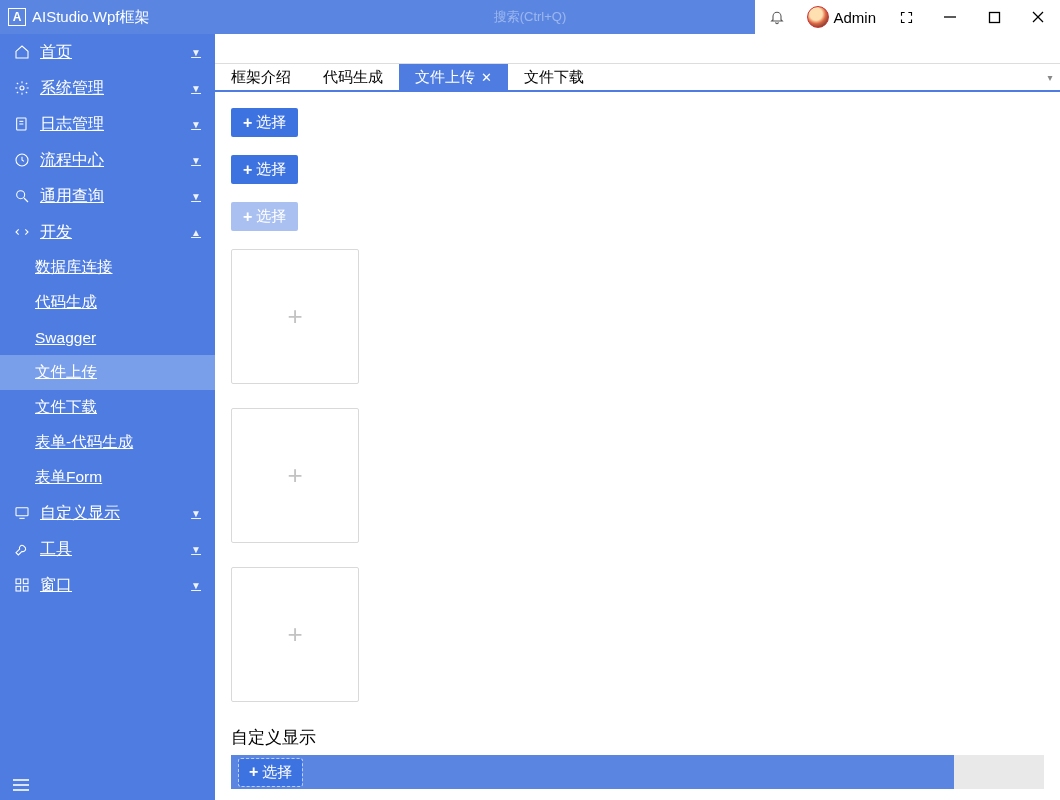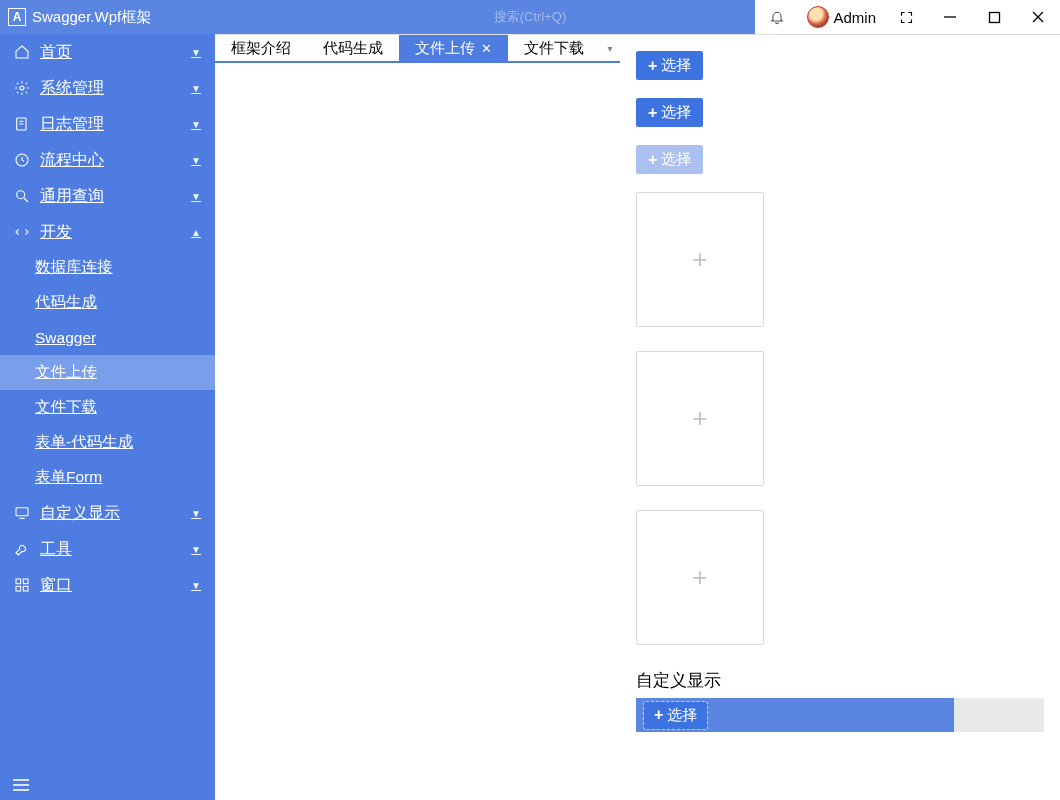--- a/index.html
+++ b/index.html
@@ -24,21 +24,21 @@
   .sidebar { width: 215px; background: #4e7ce0; color: #fff; display: flex; flex-direction: column; font-size: 16px; position: relative; text-decoration: underline; }
   .nav-item { display: flex; align-items: center; height: 36px; padding: 0 14px; cursor: pointer; justify-content: space-between; }
   .nav-item .left { display: flex; align-items: center; gap: 10px; }
   .nav-item .caret { font-size: 10px; opacity: 0.9; }
   .nav-sub { padding-left: 35px; height: 35px; display: flex; align-items: center; cursor: pointer; font-size: 15.5px; }
   .nav-sub.active { background: #7a9fea; }
   .sidebar .bottom-toggle { position: absolute; bottom: 8px; left: 12px; cursor: pointer; }
   .ico { width: 16px; height: 16px; display: inline-flex; align-items: center; justify-content: center; }
 
   
-  .main { flex: 1; display: flex; min-width: 0; border-top: 1px solid #ddd; }
+  .main { flex: 1; display: flex; flex-direction: column; min-width: 0; border-top: 1px solid #ddd; margin-top: 29px; }
   .tabbar { height: 28px; display: flex; align-items: stretch; background: #fff; border-bottom: 2px solid #4e7ce0; position: relative; }
   .tab { padding: 0 16px; display: flex; align-items: center; font-size: 15px; cursor: pointer; gap: 6px; }
   .tab.active { background: #4e7ce0; color: #fff; }
   .tab .close { font-size: 13px; }
   .tabbar .tab-menu { margin-left: auto; width: 20px; display: flex; align-items: center; justify-content: center; cursor: pointer; color: #888; font-size:10px; }
 
   .content { flex: 1; padding: 16px 16px; overflow: auto; }
 
   .btn { display: inline-flex; align-items: center; background: #3d73e0; color: #fff; border: none; padding: 5px 12px; font-size: 15px; cursor: pointer; border-radius: 2px; gap: 4px; }
   .btn .plus { font-weight: bold; font-size:16px; line-height:1; }
@@ -54,21 +54,21 @@
   .big-upload .progress .btn { background: #3d73e0; padding: 4px 10px; outline: 1px dashed #bcd0f5; outline-offset: 0; }
   .big-upload .remainder { width: 90px; background: #e9e9e9; }
 
   svg { display:block; }
 </style>
 </head>
 <body>
 
 <div class="titlebar">
   <div class="logo">A</div>
-  <div class="title">Swagger.Wpf框架</div>
+  <div class="title">AIStudio.Wpf框架</div>
   <div class="search-hint">搜索(Ctrl+Q)</div>
   <div class="right">
     <div class="bell-btn">
       <svg width="16" height="16" viewBox="0 0 24 24" fill="none" stroke="#555" stroke-width="1.6">
           <path d="M18 16v-5a6 6 0 10-12 0v5l-2 2h16z"></path>
           <path d="M10 20a2 2 0 004 0"></path>
         </svg>
     </div>
     <div class="section">
       <div class="user">

